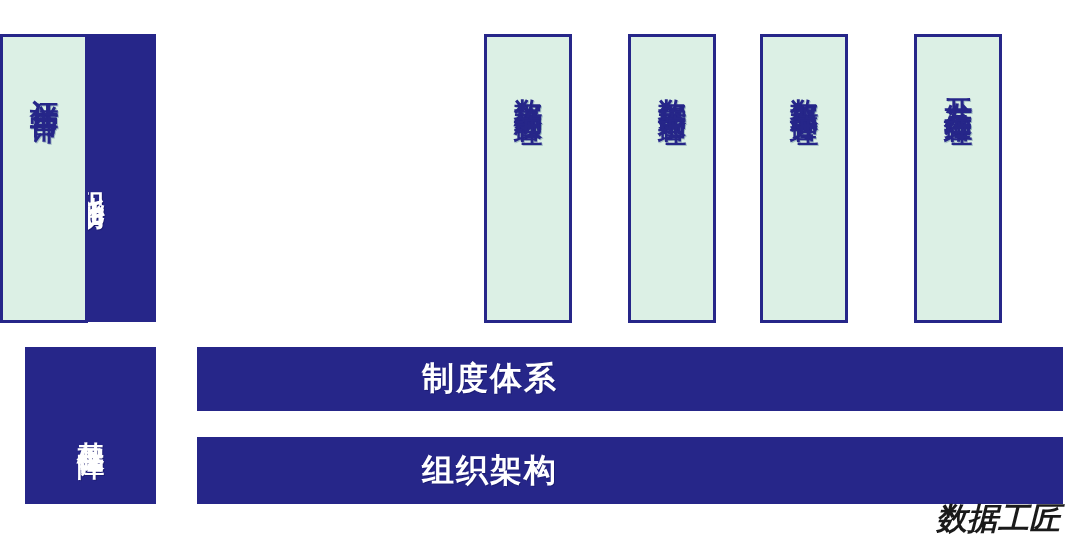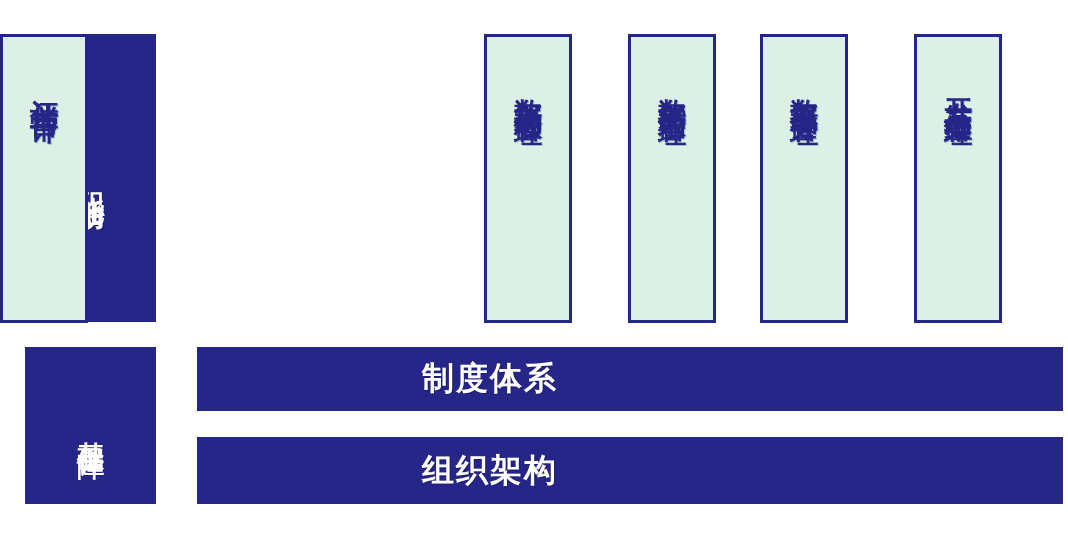--- a/index.html
+++ b/index.html
@@ -141,14 +141,15 @@
     <span class="func-label">评估与审计</span>
   </div>
 
   <div id="bar-policy" class="bar">
     <span class="bar-label">制度体系</span>
   </div>
   <div id="bar-org" class="bar">
     <span class="bar-label">组织架构</span>
   </div>
 
+  <div id="watermark">数据工匠</div>
 
 </div>
 
 </body></html>

